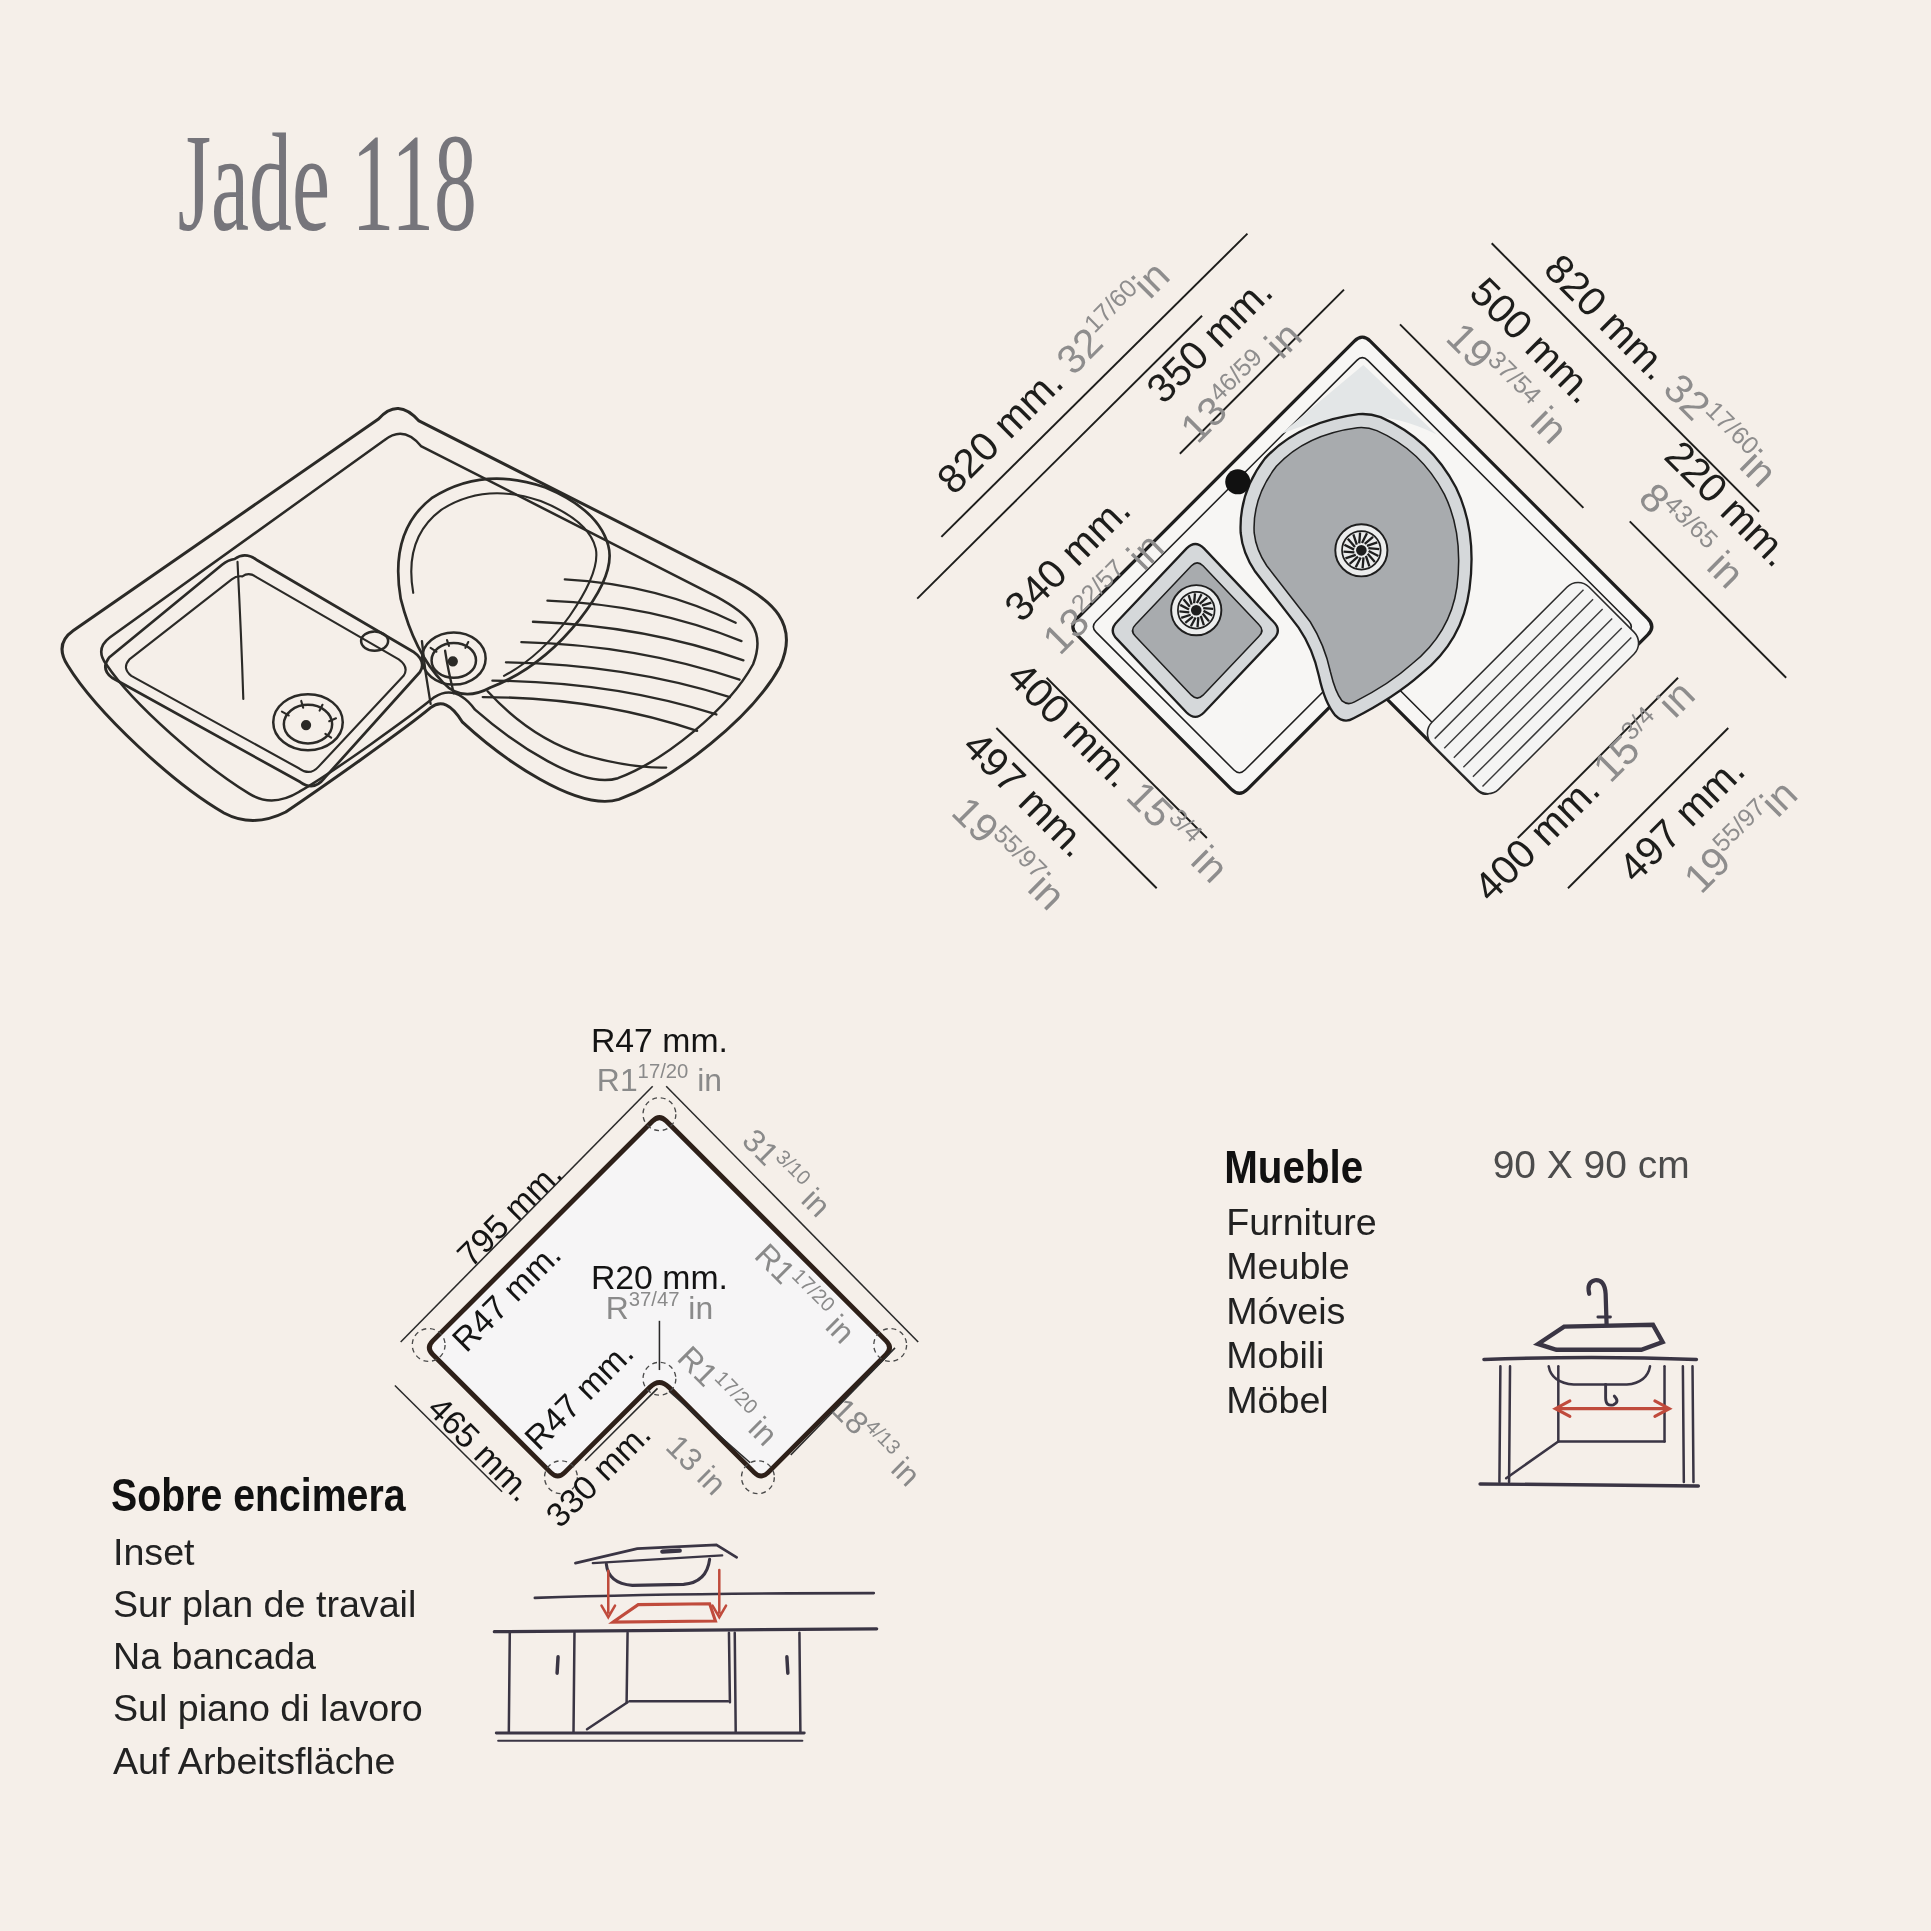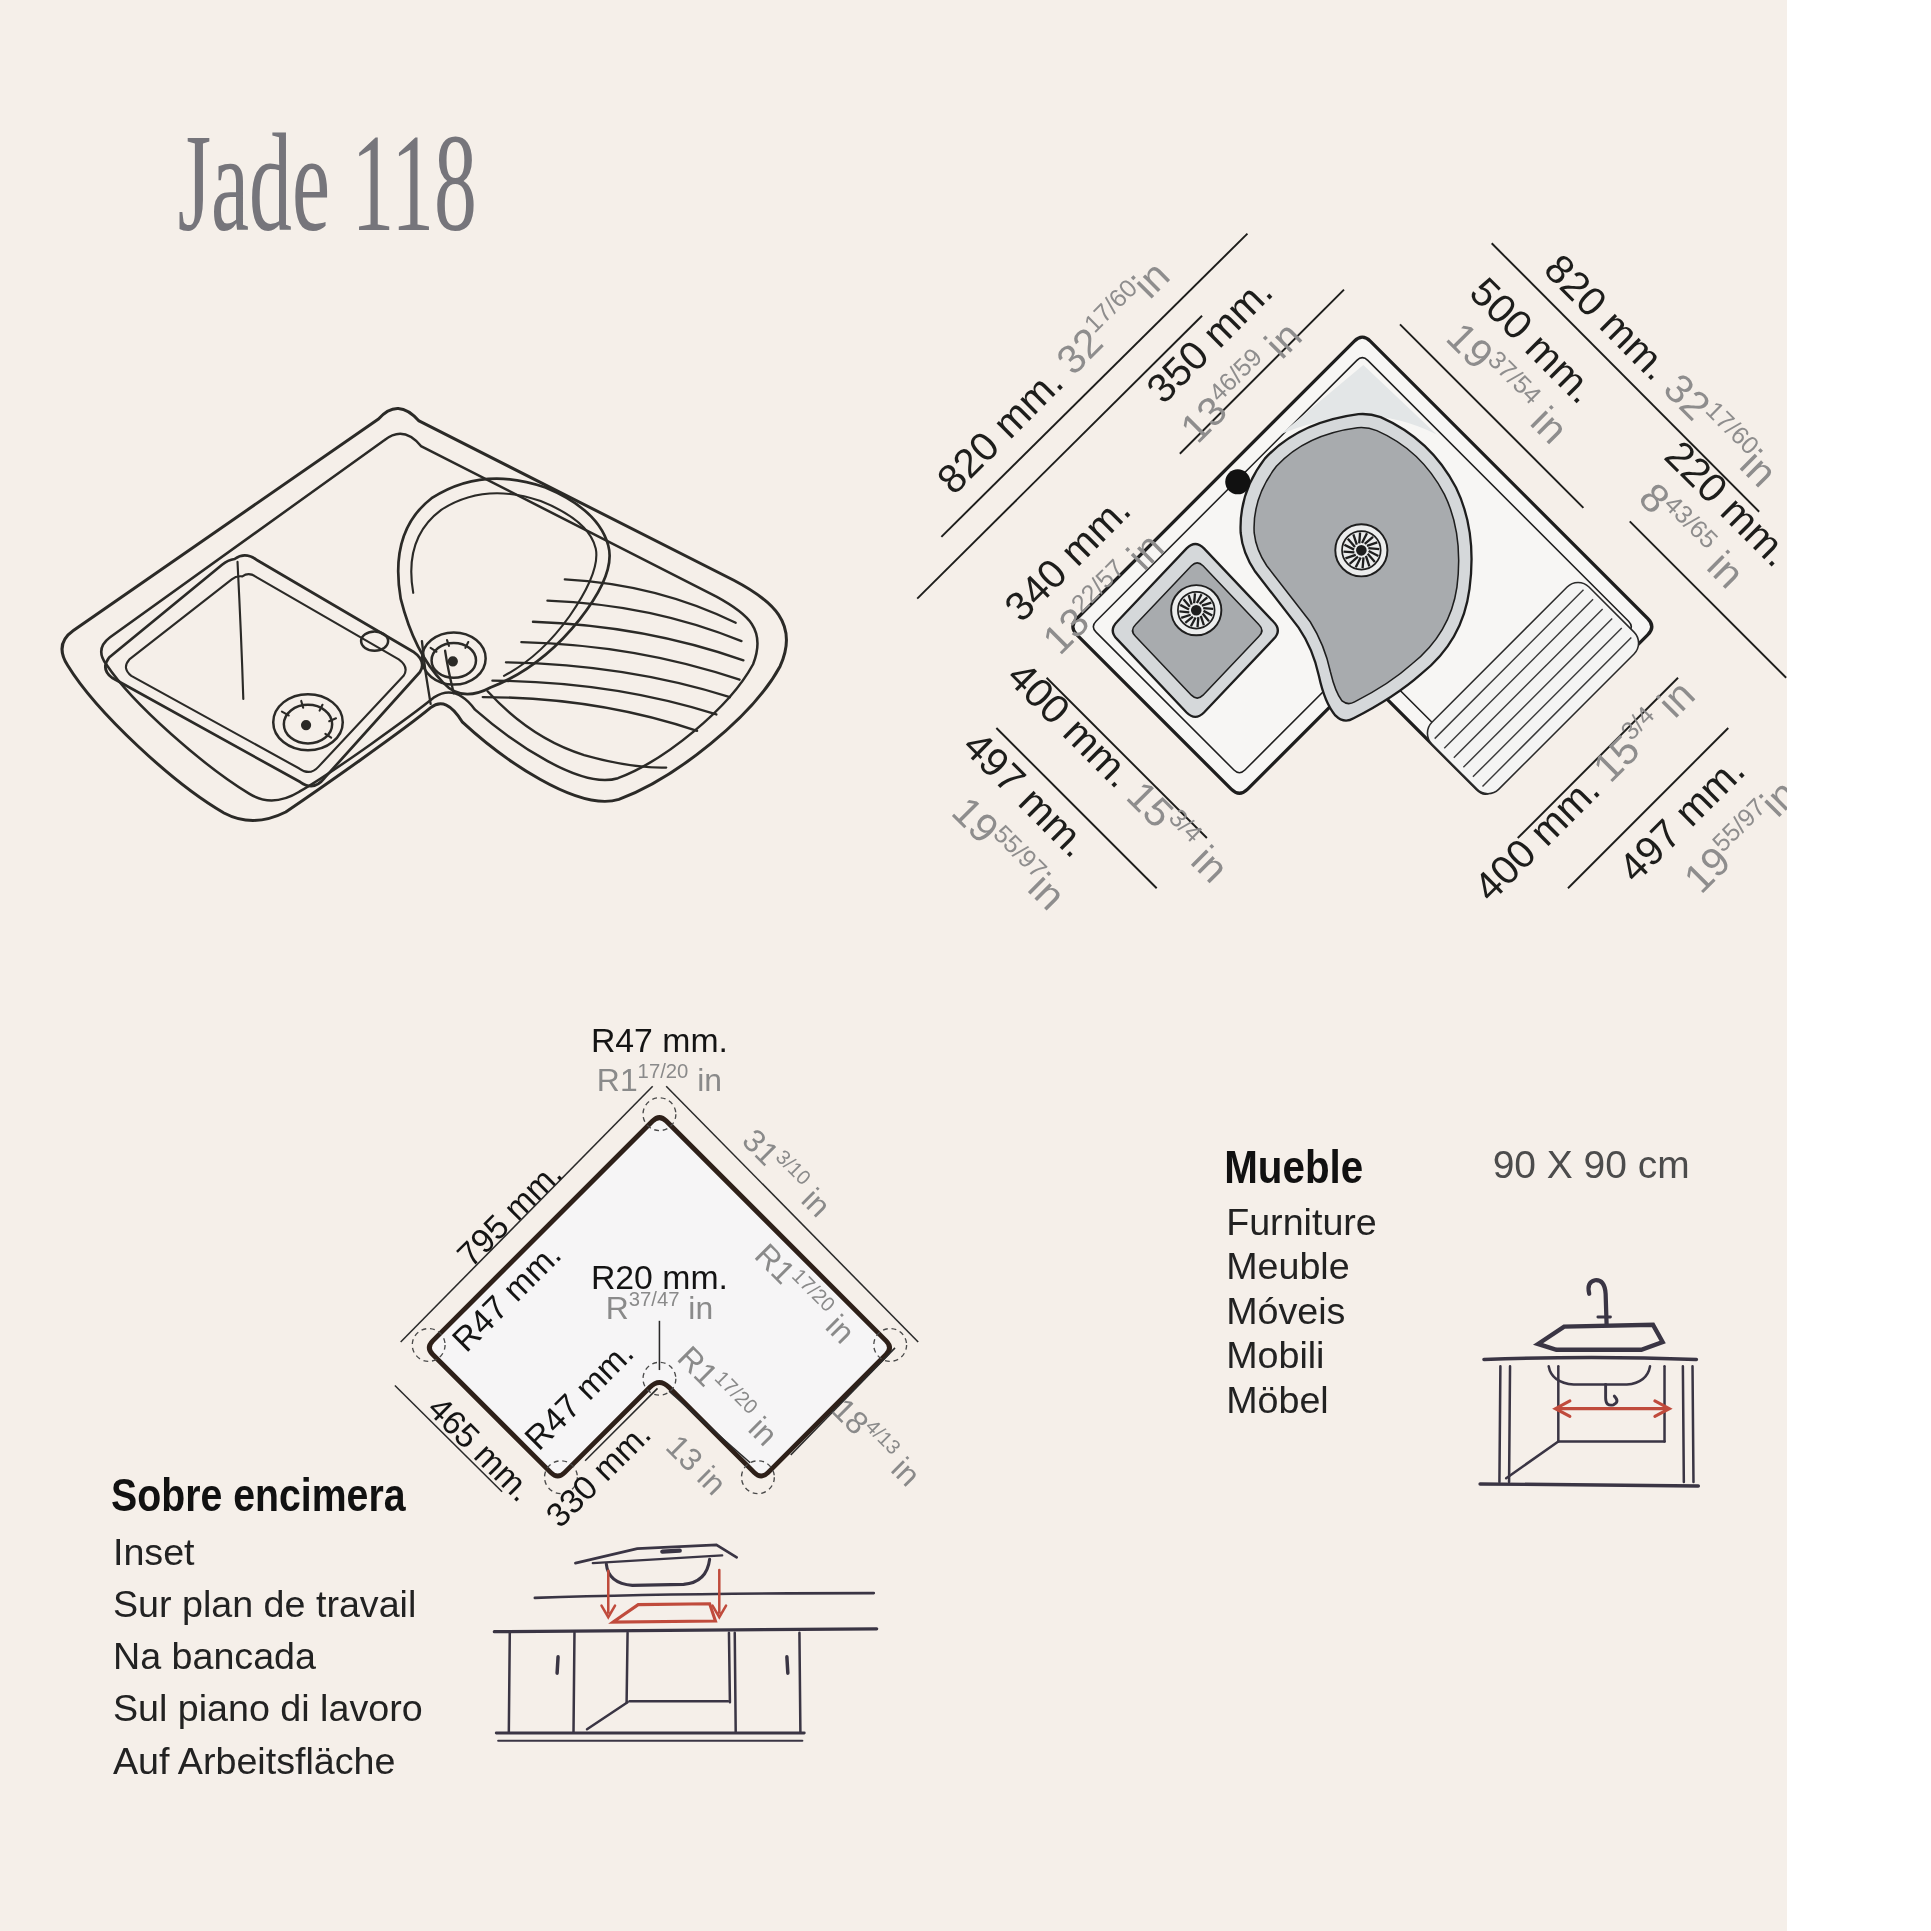--- a/index.html
+++ b/index.html
@@ -1,16 +1,16 @@
 <!DOCTYPE html>
 <html><head>
 <meta charset="utf-8">
 <style>
   html,body{margin:0;padding:0;}
-  .page{width:1787px;height:1931px;position:relative;background:#5eead4;overflow:hidden;}
+  .page{width:1931px;height:1931px;position:relative;background:#5eead4;overflow:hidden;}
   text{font-family:"Liberation Sans",sans-serif;}
   .mm{font-size:42px;fill:#1d1d1b;}
   .in{font-size:42px;fill:#8e8d8d;}
   .sup{font-size:26px;}
   .cmm{font-size:35px;fill:#141414;}
   .cin{font-size:33px;fill:#8a8a8a;}
   .csup{font-size:21px;}
 </style>
 </head>
 <body>

